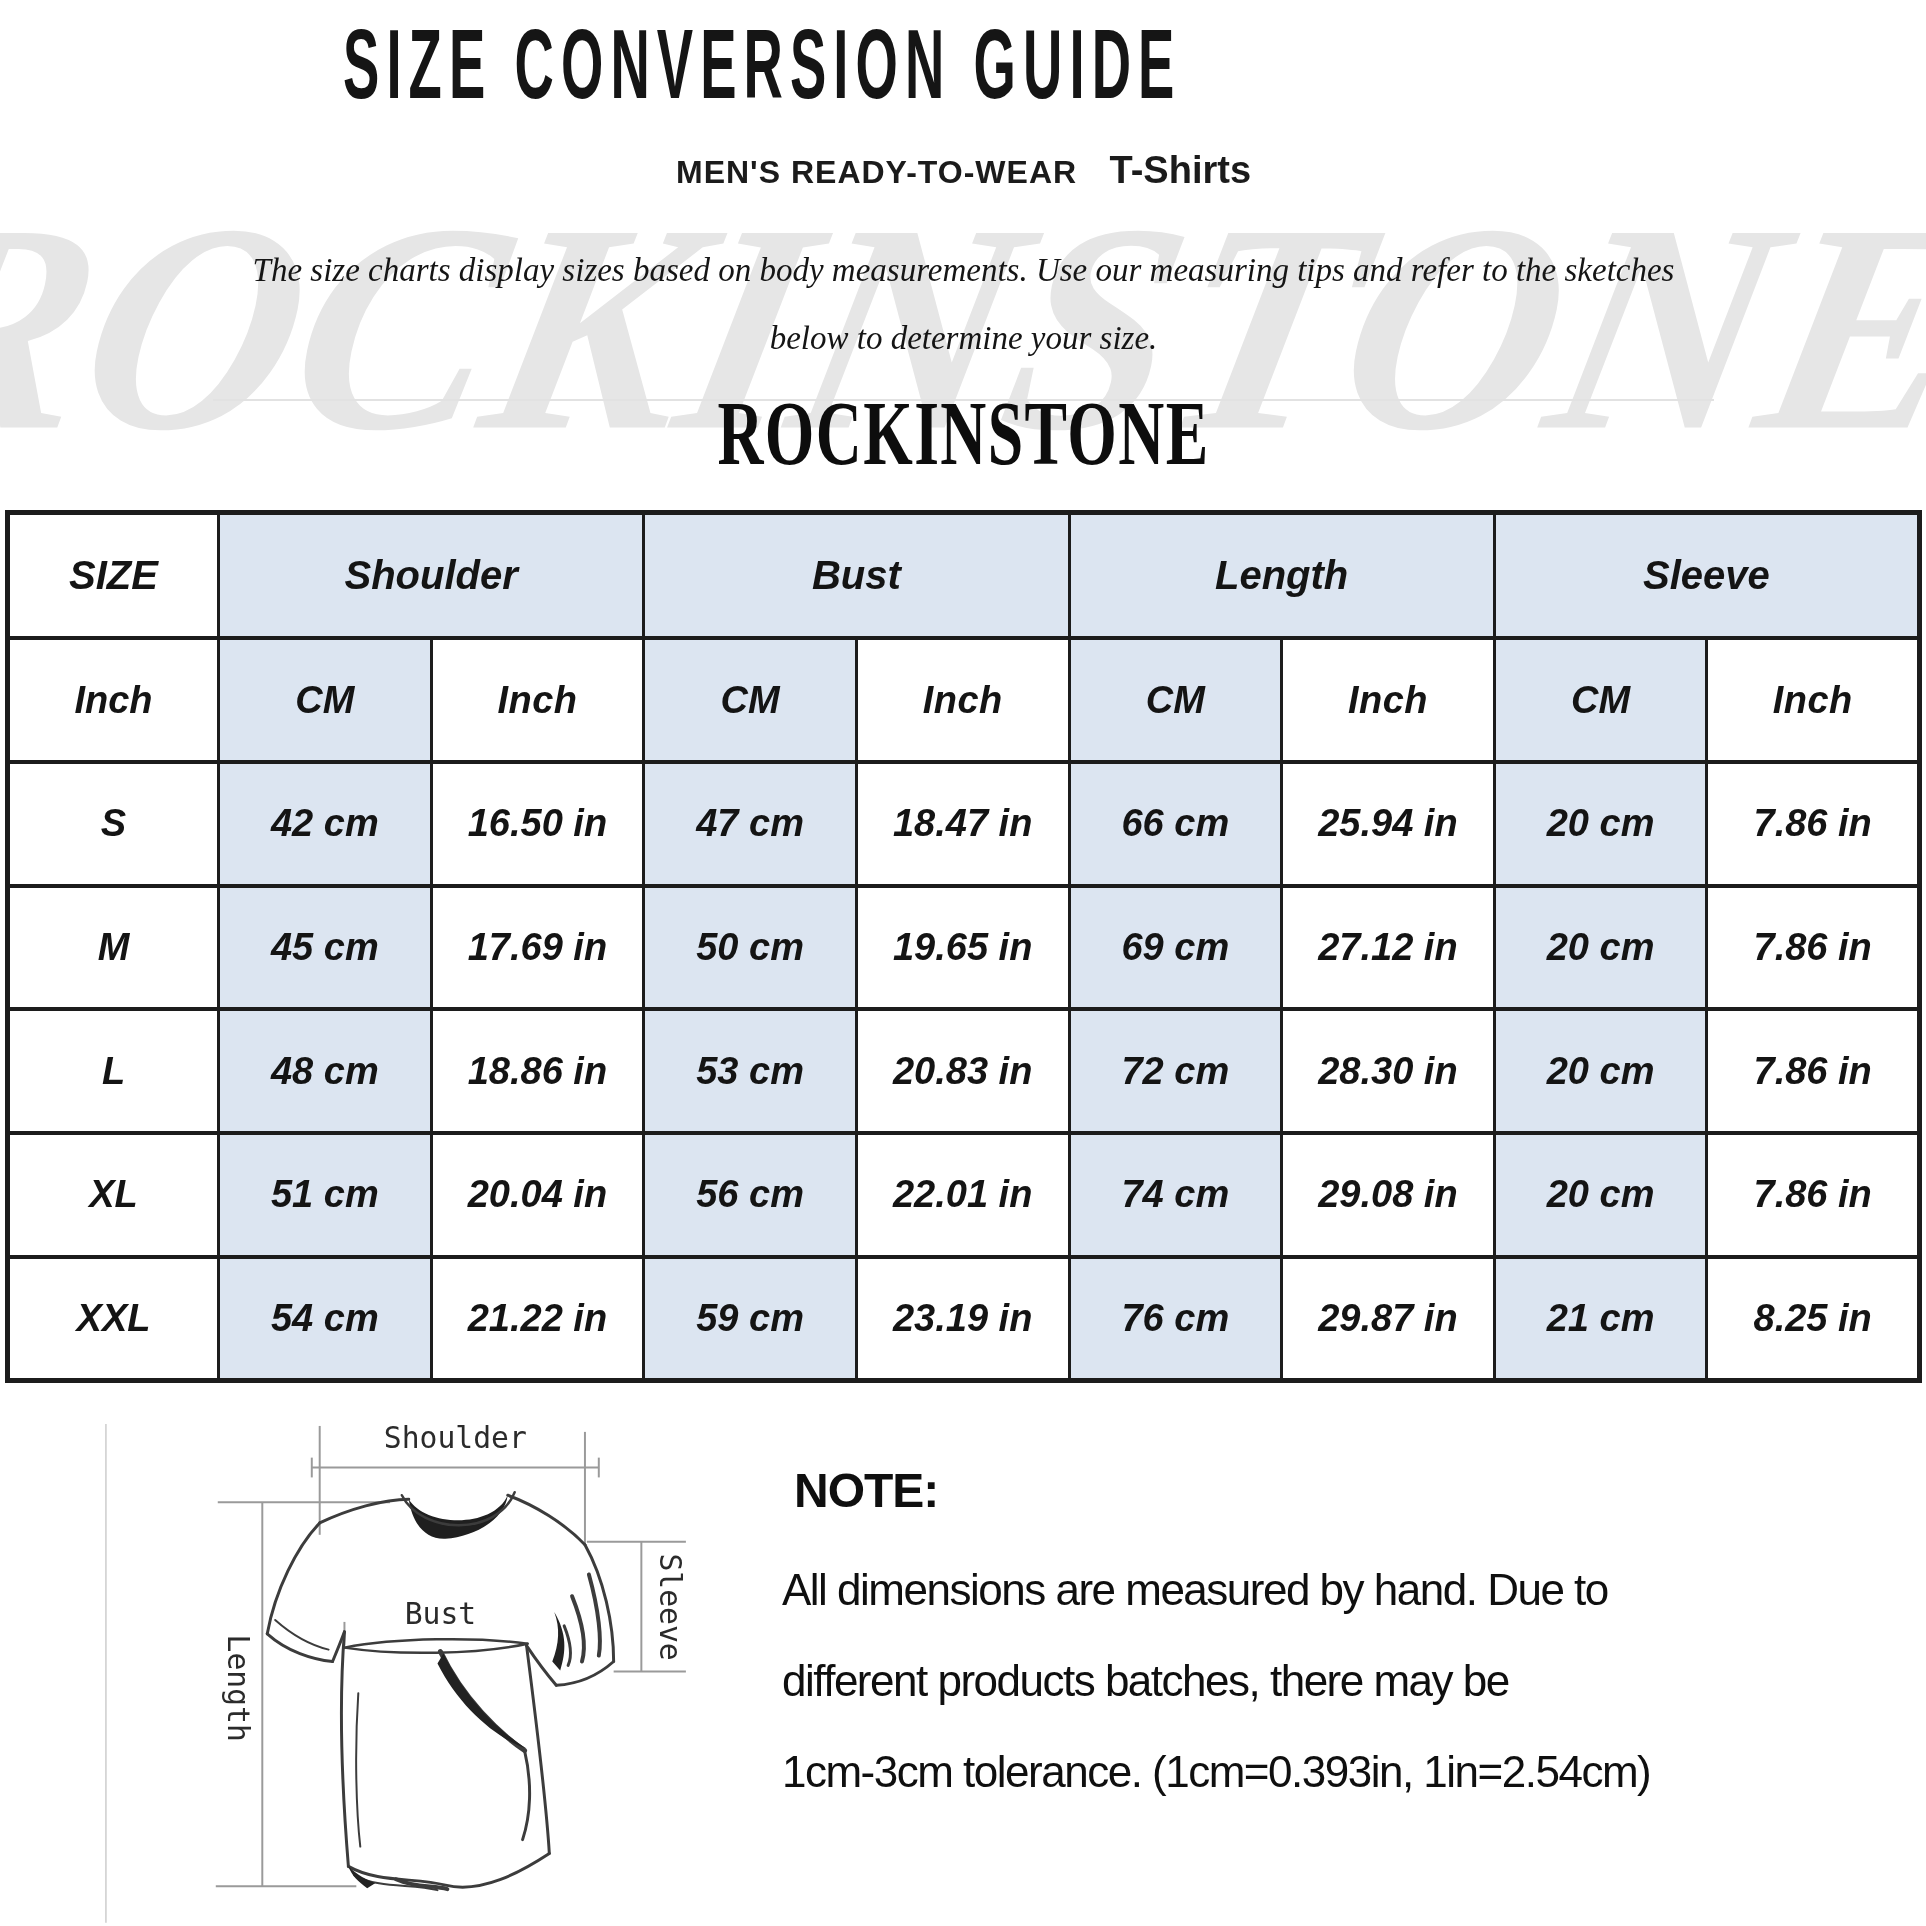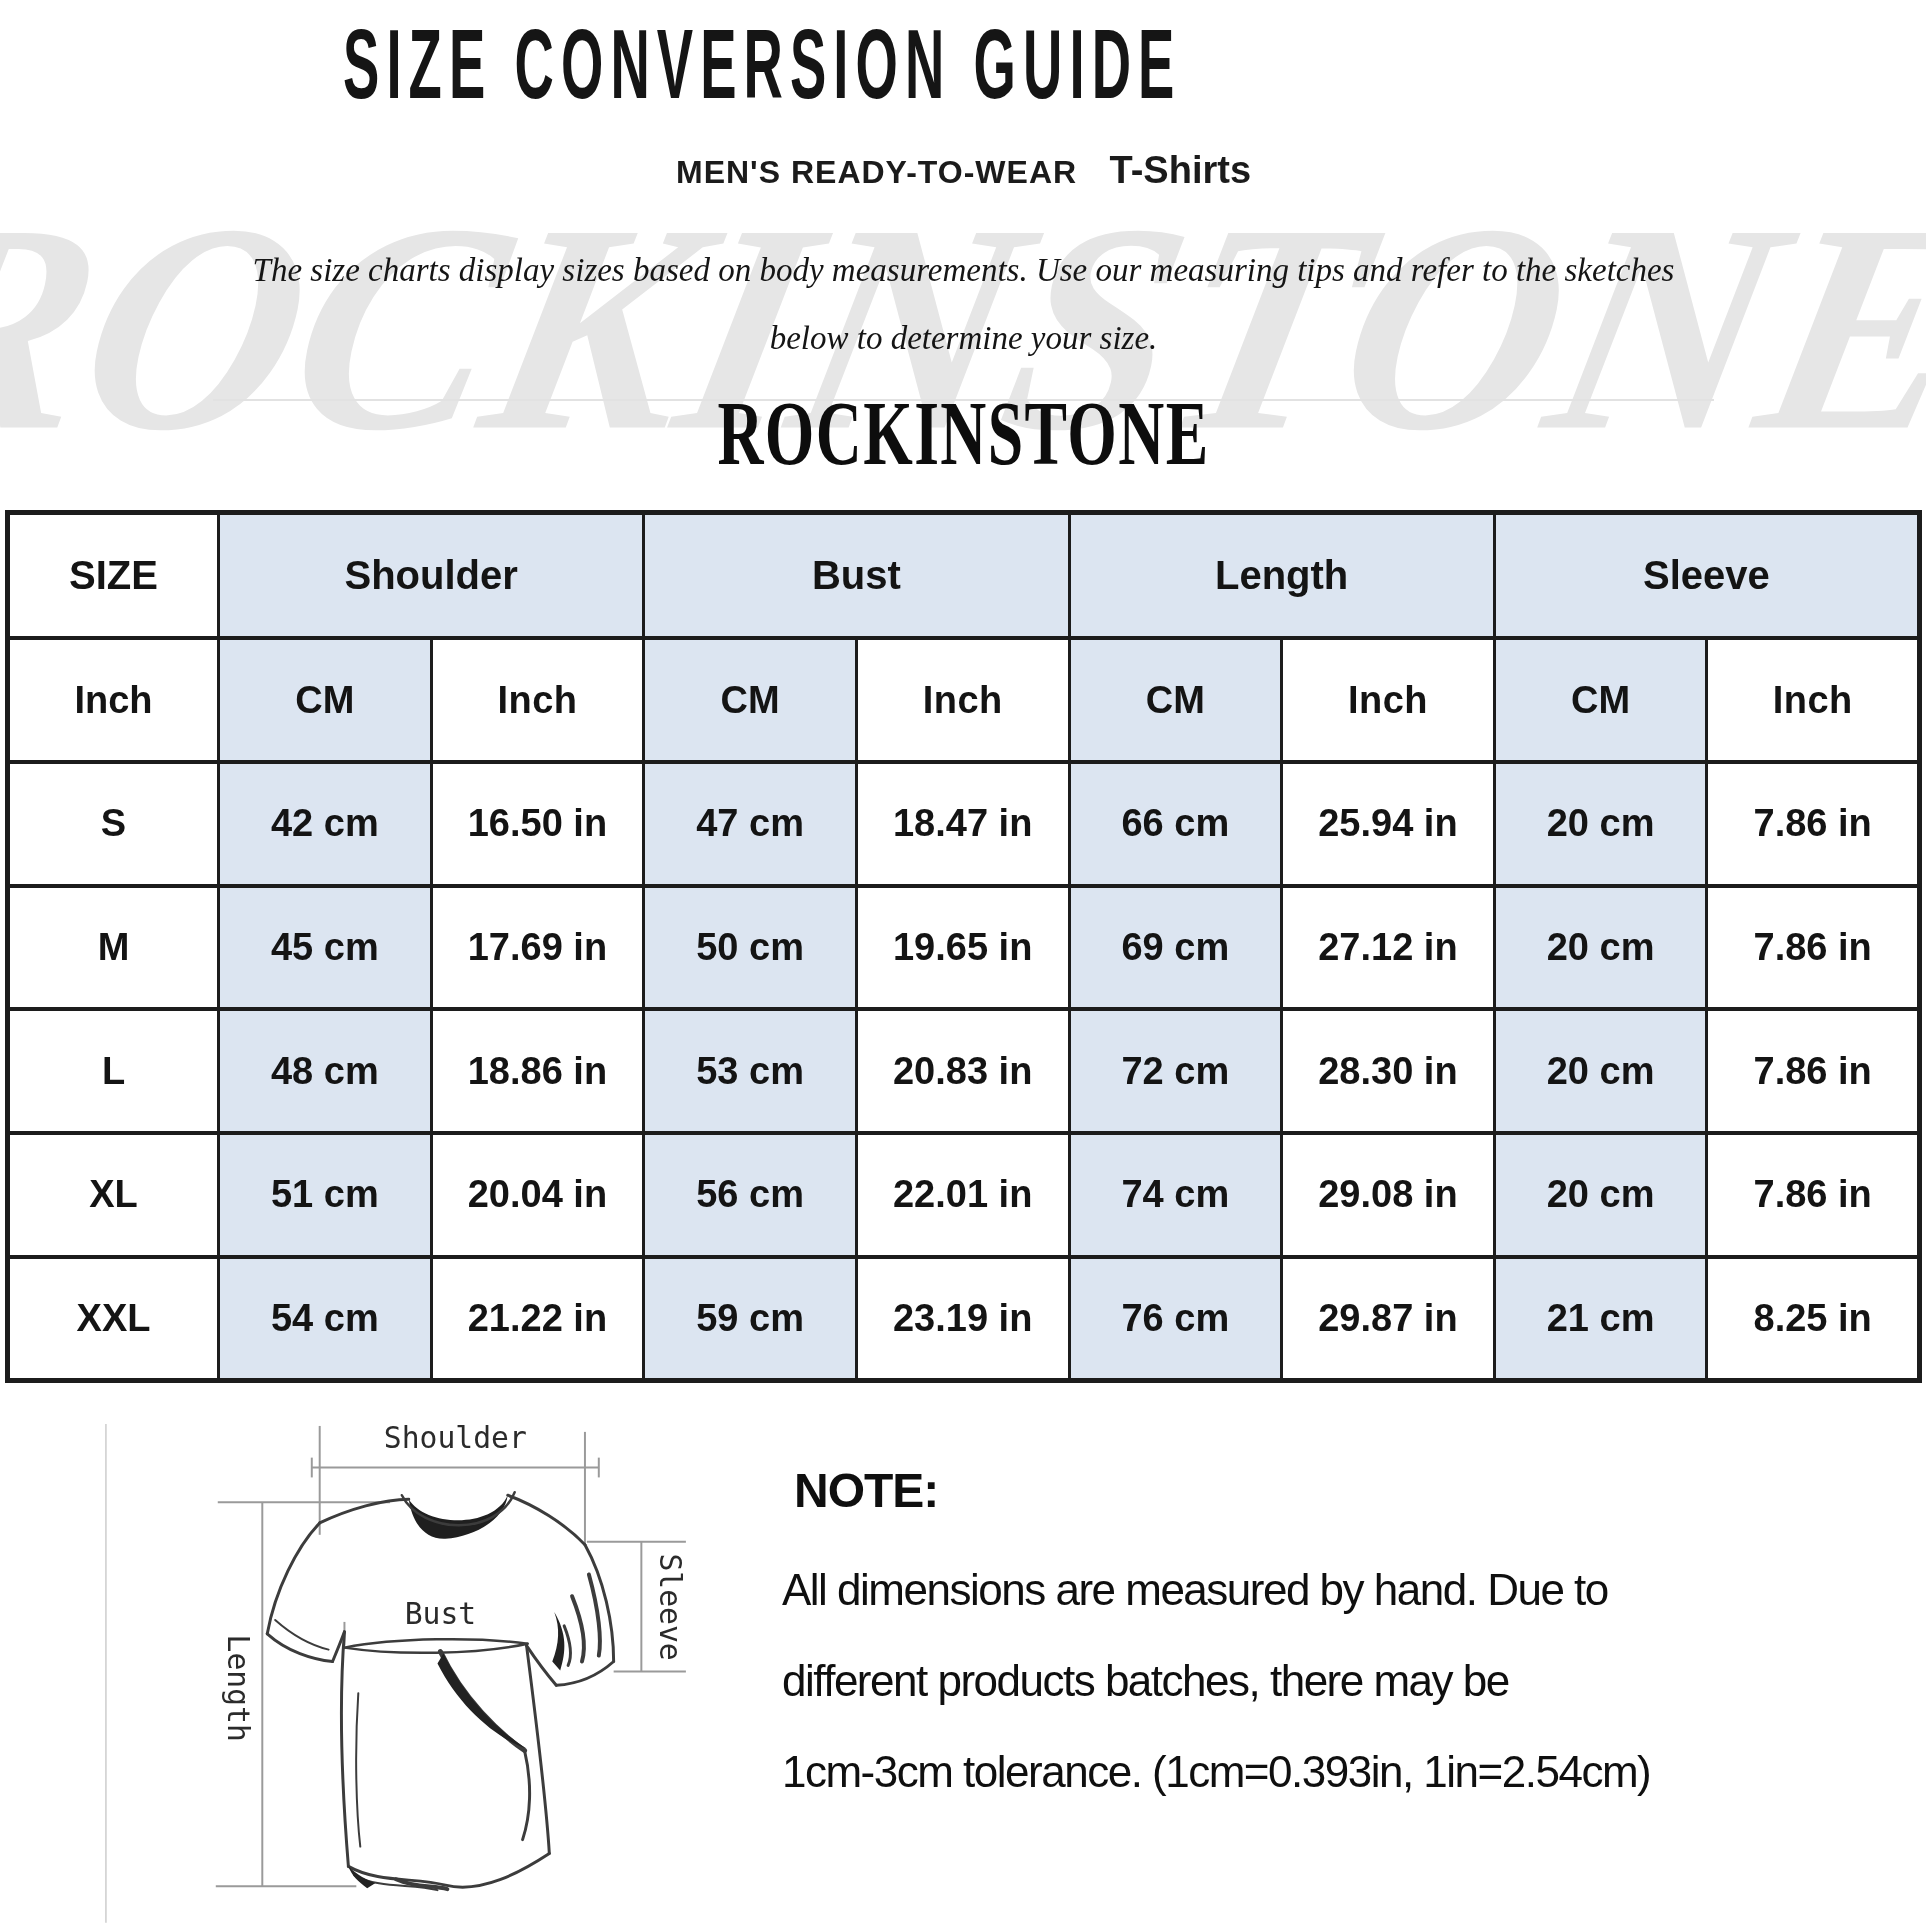--- a/index.html
+++ b/index.html
@@ -55,21 +55,21 @@
   .size-table td,.size-table th{
     border:3px solid var(--border-dark,#1c1c1c);
     border-top-width:4px;border-bottom-width:4px;
     text-align:center;vertical-align:middle;
     font-weight:bold;color:#141414;
     padding:0;overflow:hidden;white-space:nowrap;
   }
   .size-table{border:5px solid var(--border-dark,#1c1c1c);}
   .size-table th{font-size:40px;}
   .size-table td{font-size:38px;}
-  .size-table tr{height:109px;}
+  .size-table tr{height:109px;font-style:italic;}
   .size-table tr.group-row{height:111px;}
   .blue{background:var(--table-blue,#dce5f1);}
   .size-table .unit-in{letter-spacing:0.5px;}
 
   
   .sketch-svg{top:1396px;left:99px;z-index:2;}
   .sketch-label{
     font-family:"DejaVu Sans Mono", monospace;
     font-size:30px;fill:#2b2b2b;
   }

